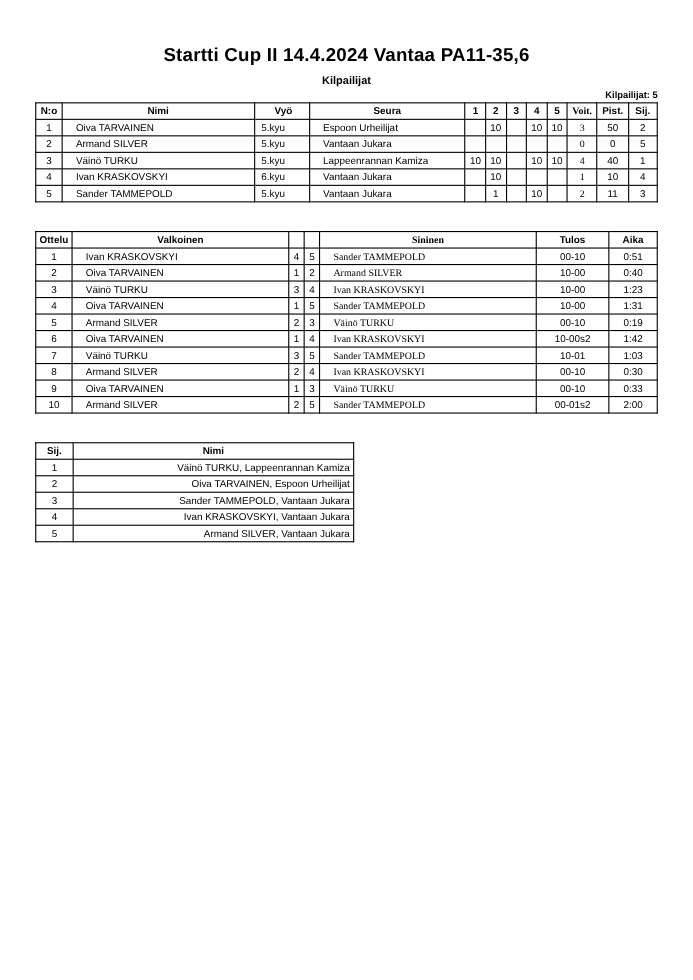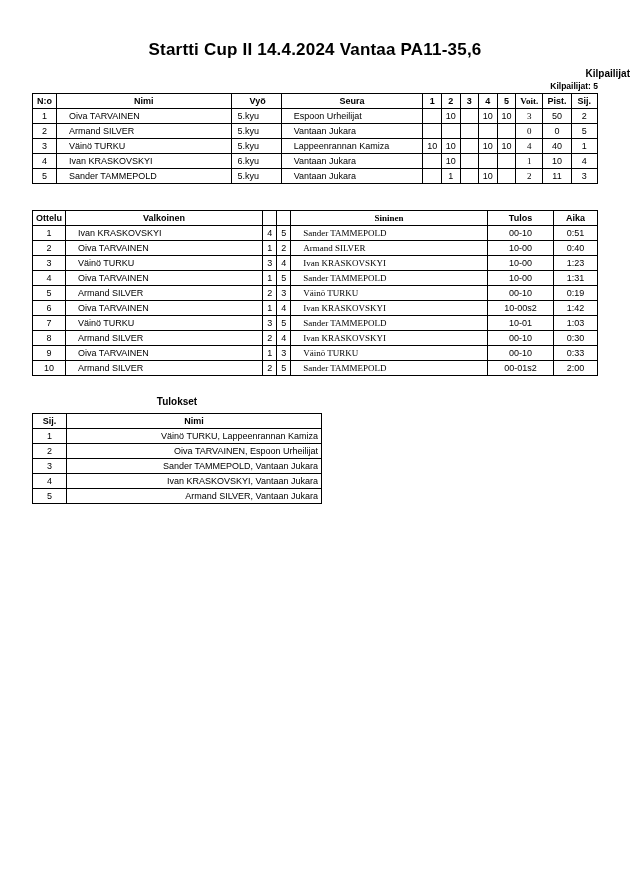--- a/index.html
+++ b/index.html
@@ -21,21 +21,21 @@
     height: 891px;
   }
   .doc-title {
     text-align: center;
     font-size: 17px;
     font-weight: bold;
     margin-top: 40px;
     letter-spacing: 0.2px;
   }
   .section-head {
-    text-align: right;
+    text-align: center;
     font-size: 10px;
     font-weight: bold;
     margin-top: 8px;
   }
   .subhead-row {
     position: relative;
     height: 14px;
     margin-left: 29px;
   }
   .subhead-right {
@@ -317,21 +317,20 @@
           <td class="o-sin name-pad">Sander TAMMEPOLD</td>
           <td class="o-tulos">00-01s2</td>
           <td class="o-aika">2:00</td>
         </tr>
       </tbody>
     </table>
   </div>
 
   <div class="spacer-20"></div>
 
-  <div class="tul-title">Tulokset</div>
   <div style="height:6px"></div>
 
   <div class="t-wrap">
     <table class="grid">
       <thead>
         <tr>
           <th class="t-sij">Sij.</th>
           <th class="t-nimi center">Nimi</th>
         </tr>
       </thead>

